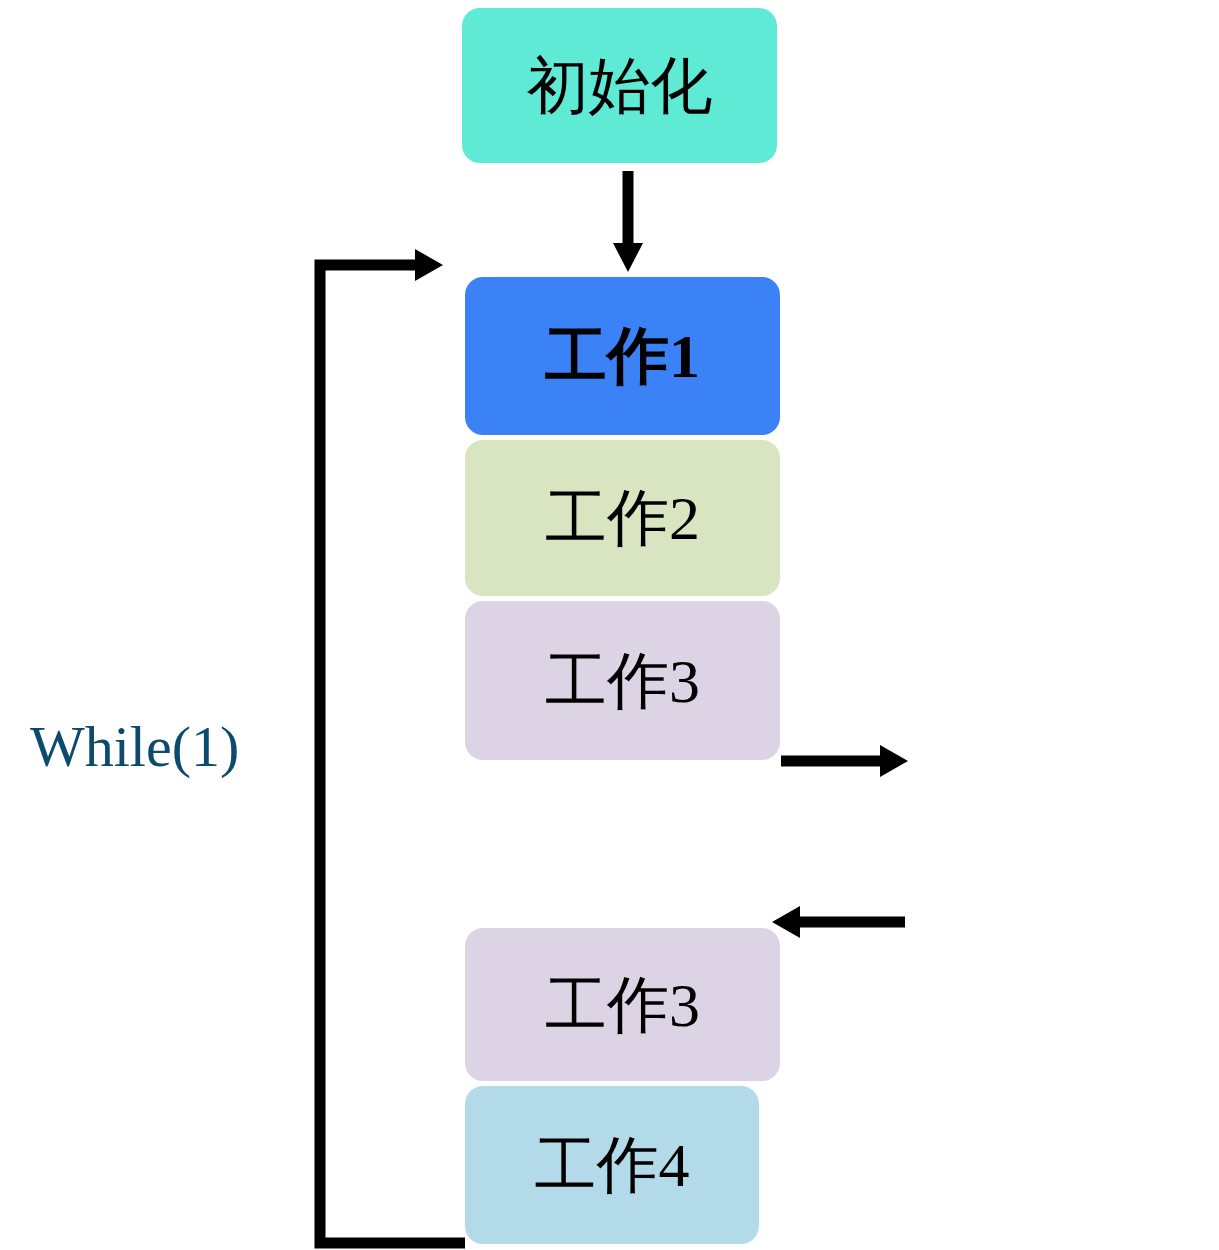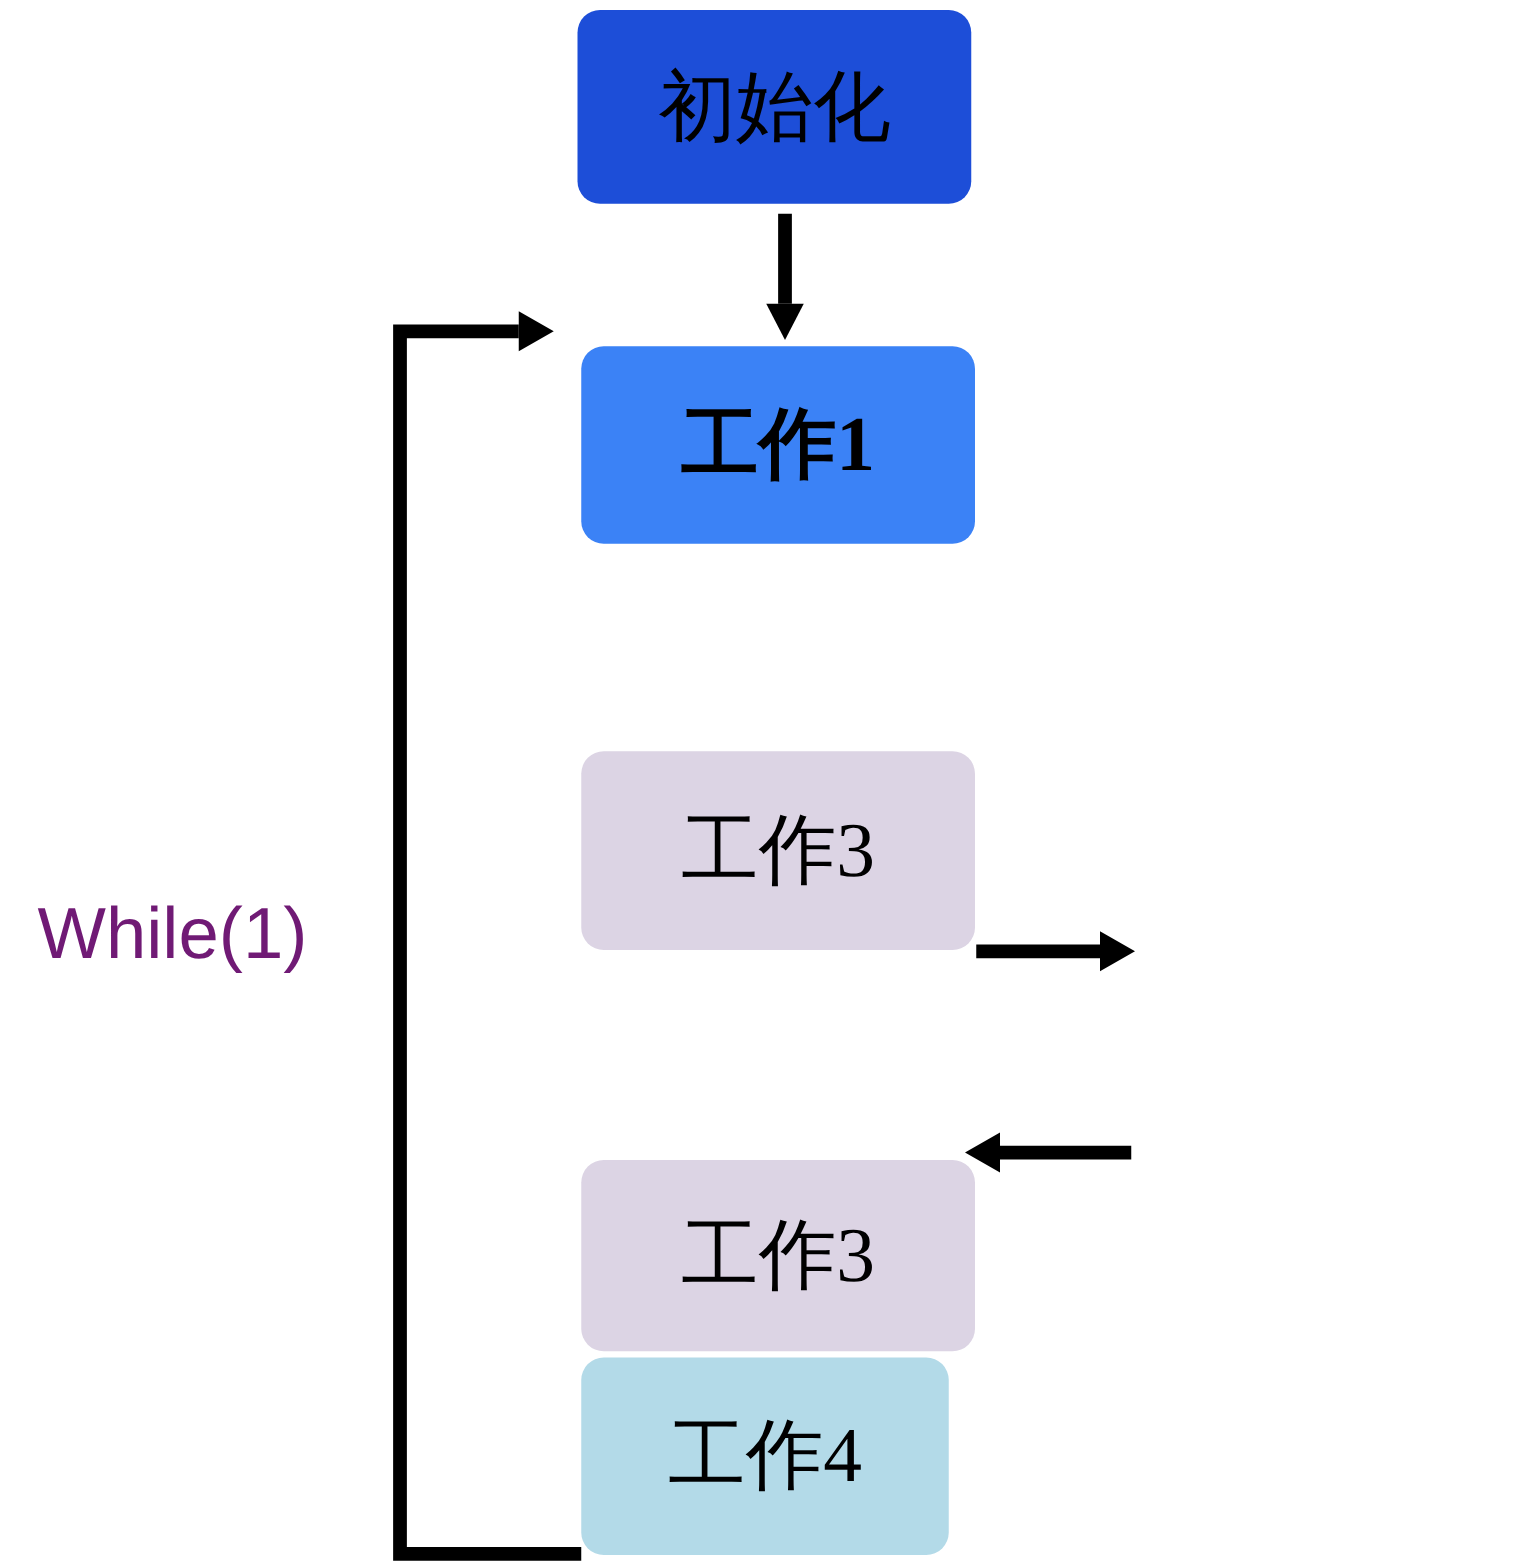--- a/index.html
+++ b/index.html
@@ -28,22 +28,22 @@
     font-family: "Liberation Serif", "DejaVu Serif", serif;
     line-height: 1;
     user-select: none;
   }
   .node-label {
     display: block;
     white-space: nowrap;
   }
   .loop-label {
     position: absolute;
-    font-family: Liberation Sans, sans-serif;
-    color: #701a75;
+    font-family: Liberation Serif, serif;
+    color: #0c4a6e;
     white-space: nowrap;
     line-height: 1;
   }
   svg.edges {
     position: absolute;
     left: 0;
     top: 0;
     width: 1219px;
     height: 1250px;
     overflow: visible;
@@ -80,28 +80,31 @@
     <g>
       <path d="M 905 922 L 800 922"></path>
       <polygon points="800,906 800,938 772,922"></polygon>
     </g>
     <g>
       <path d="M 465 1243 L 320 1243 L 320 265 L 415 265"></path>
       <polygon points="415,249 415,281 443,265"></polygon>
     </g>
   </svg>
 
-  <div class="node" style="left: 462px; top: 8px; width: 315px; height: 155px; background: #1d4ed8; font-size: 62px;">
+  <div class="node" style="left: 462px; top: 8px; width: 315px; height: 155px; background: #5eead4; font-size: 62px;">
     <span class="node-label">初始化</span>
   </div>
 
   <div class="node" style="left: 465px; top: 277px; width: 315px; height: 158px; background: #3b82f6; font-size: 62px; font-weight: bold;">
     <span class="node-label">工作1</span>
   </div>
 
+  <div class="node" style="left: 465px; top: 440px; width: 315px; height: 156px; background: rgb(217, 228, 192); font-size: 62px;">
+    <span class="node-label">工作2</span>
+  </div>
 
   <div class="node" style="left: 465px; top: 601px; width: 315px; height: 159px; background: rgb(220, 212, 228); font-size: 62px;">
     <span class="node-label">工作3</span>
   </div>
 
 
   <div class="node" style="left: 465px; top: 928px; width: 315px; height: 153px; background: rgb(220, 212, 228); font-size: 62px;">
     <span class="node-label">工作3</span>
   </div>
 

